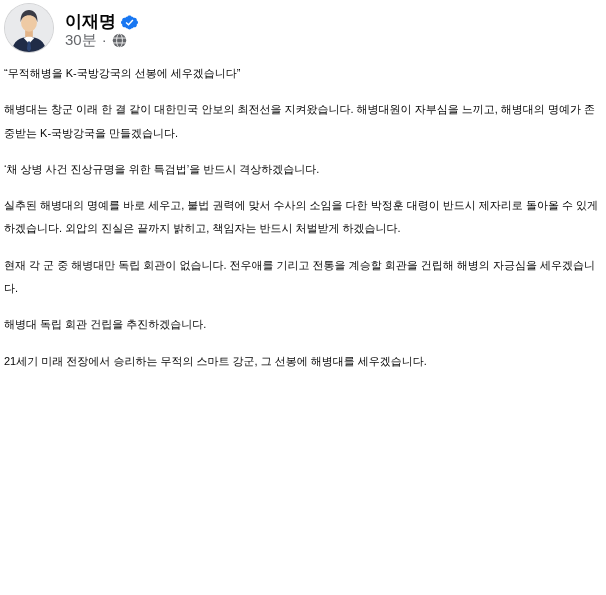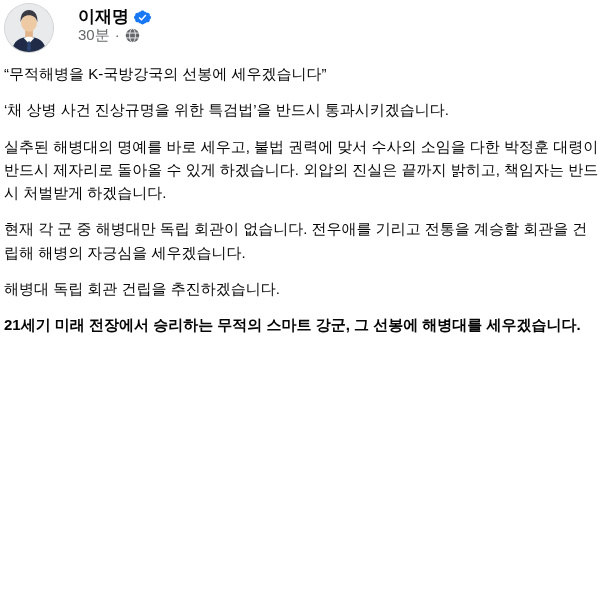--- a/index.html
+++ b/index.html
@@ -11,23 +11,23 @@
   .post {
     position: relative;
     width: 606px;
     height: 595px;
     background: #ffffff;
     overflow: hidden;
     box-sizing: border-box;
   }
   .post-header {
     display: flex;
-    align-items: flex-start;
+    align-items: center;
     padding: 3px 4px 0 4px;
-    gap: 24px;
+    gap: 11px;
   }
   .avatar-btn {
     flex: none;
     width: 50px;
     height: 50px;
     border-radius: 50%;
     overflow: hidden;
     border: 1px solid rgba(0,0,0,0.10);
     box-sizing: border-box;
     cursor: pointer;
@@ -56,28 +56,28 @@
     margin-top: 0;
     font-size: 15px;
     color: #65676B;
     line-height: 16px;
   }
   .time-link { cursor: pointer; }
   .dot-sep { color: #65676B; }
   .globe { display: inline-flex; margin-top: 1px; }
   .post-body {
     padding: 9px 6px 0 4px;
-    font-size: 15px;
+    font-size: 11px;
     line-height: 23.3px;
     color: #050505;
     word-break: normal;
     overflow-wrap: break-word;
   }
   .post-body p { margin: 0 0 13px 0; }
-  .post-body p:last-child { margin-bottom: 8px; font-weight: bold; }
+  .post-body p:last-child { margin-bottom: 8px; }
 </style>
 </head>
 <body>
 
 <div class="post">
 
   <div class="post-header">
 
     <button class="avatar-btn">
       <svg viewBox="0 0 50 50" aria-hidden="true">
@@ -113,20 +113,21 @@
               <line x1="1" y1="10.6" x2="15" y2="10.6"></line>
             </g>
           </svg>
         </span>
       </div>
     </div>
   </div>
 
   <div class="post-body">
     <p>“무적해병을 K-국방강국의 선봉에 세우겠습니다”</p>
-    <p>‘채 상병 사건 진상규명을 위한 특검법’을 반드시 통과시키겠습니다.</p>
+    <p>해병대는 창군 이래 한 결 같이 대한민국 안보의 최전선을 지켜왔습니다. 해병대원이 자부심을 느끼고, 해병대의 명예가 존중받는 K-국방강국을 만들겠습니다.</p>
+    <p>‘채 상병 사건 진상규명을 위한 특검법’을 반드시 격상하겠습니다.</p>
     <p>실추된 해병대의 명예를 바로 세우고, 불법 권력에 맞서 수사의 소임을 다한 박정훈 대령이 반드시 제자리로 돌아올 수 있게 하겠습니다. 외압의 진실은 끝까지 밝히고, 책임자는 반드시 처벌받게 하겠습니다.</p>
     <p>현재 각 군 중 해병대만 독립 회관이 없습니다. 전우애를 기리고 전통을 계승할 회관을 건립해 해병의 자긍심을 세우겠습니다.</p>
     <p>해병대 독립 회관 건립을 추진하겠습니다.</p>
     <p>21세기 미래 전장에서 승리하는 무적의 스마트 강군, 그 선봉에 해병대를 세우겠습니다.</p>
   </div>
 
 </div>
 
 </body></html>

